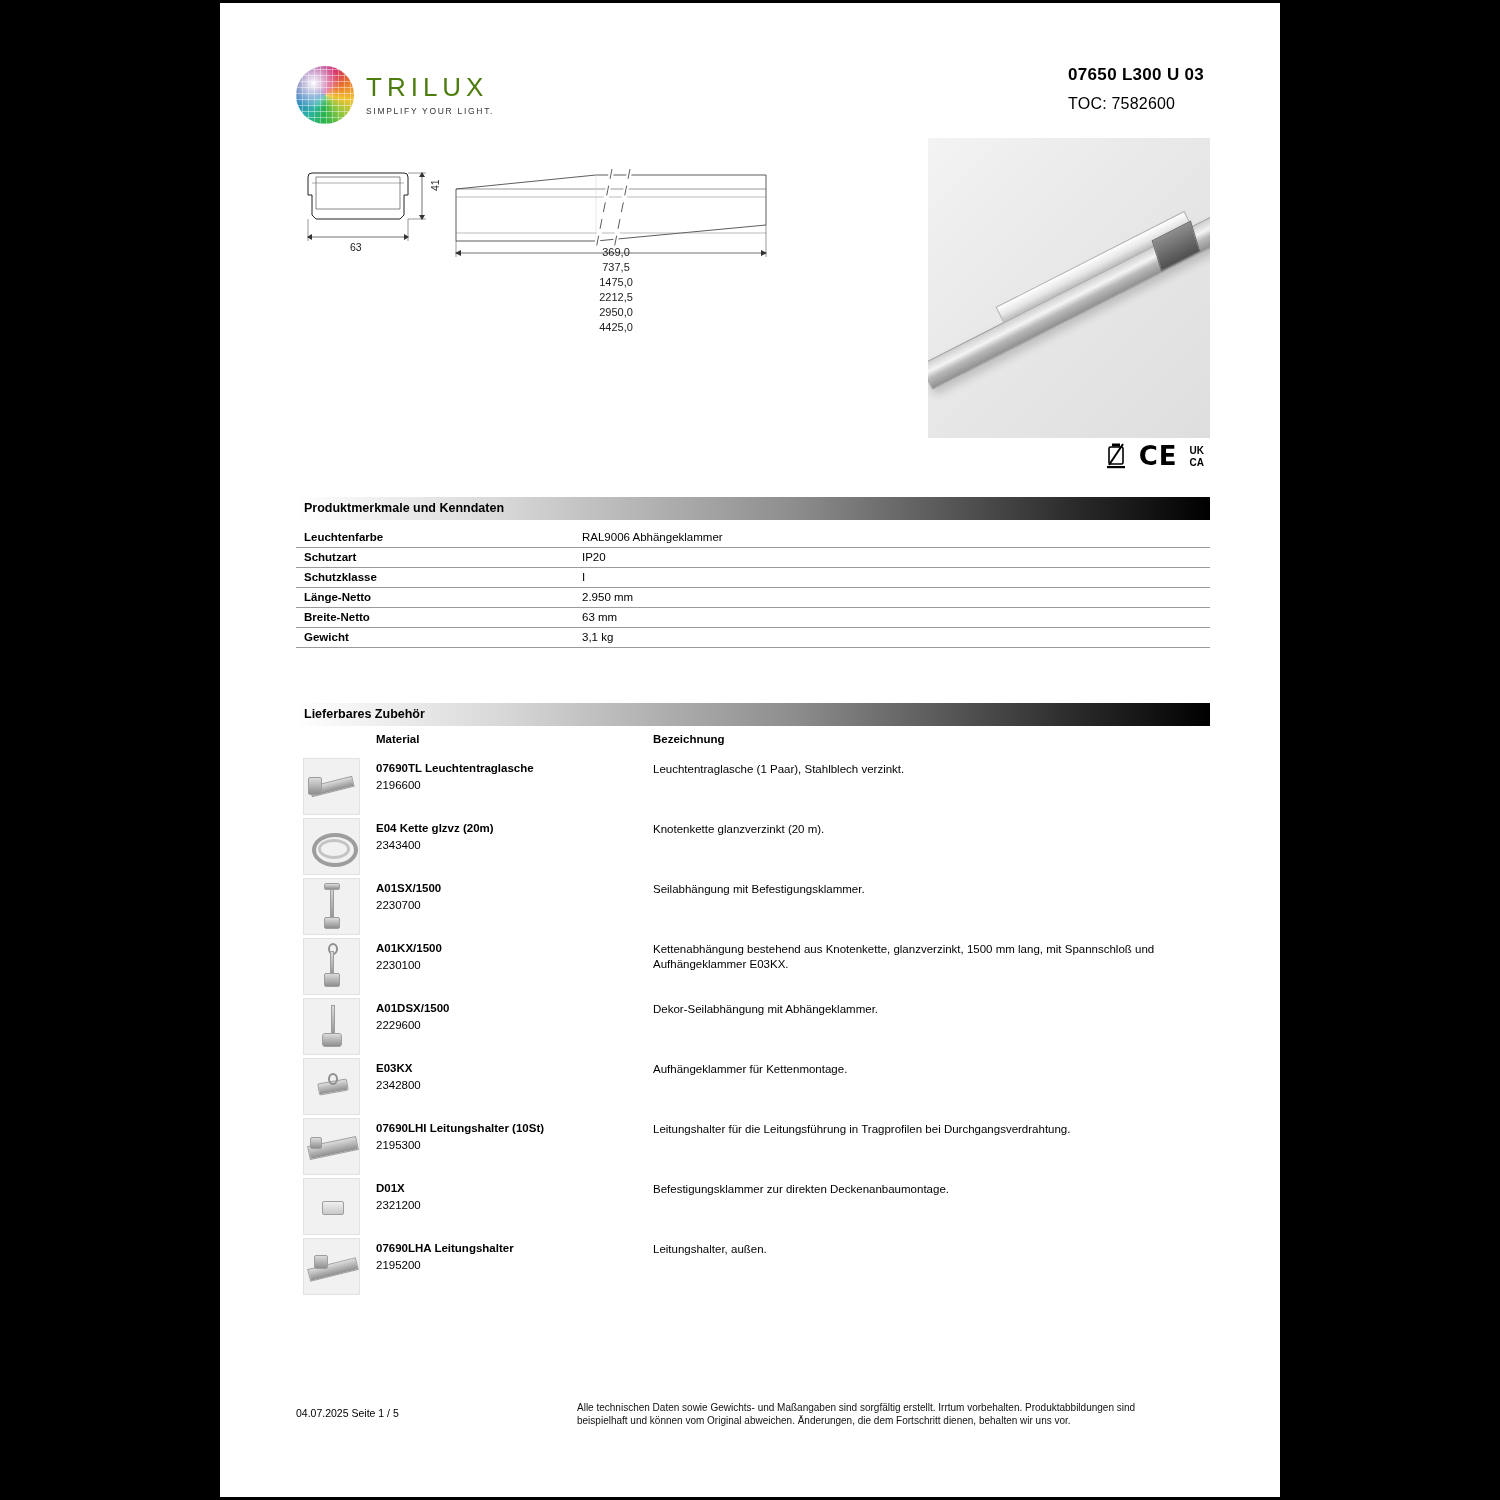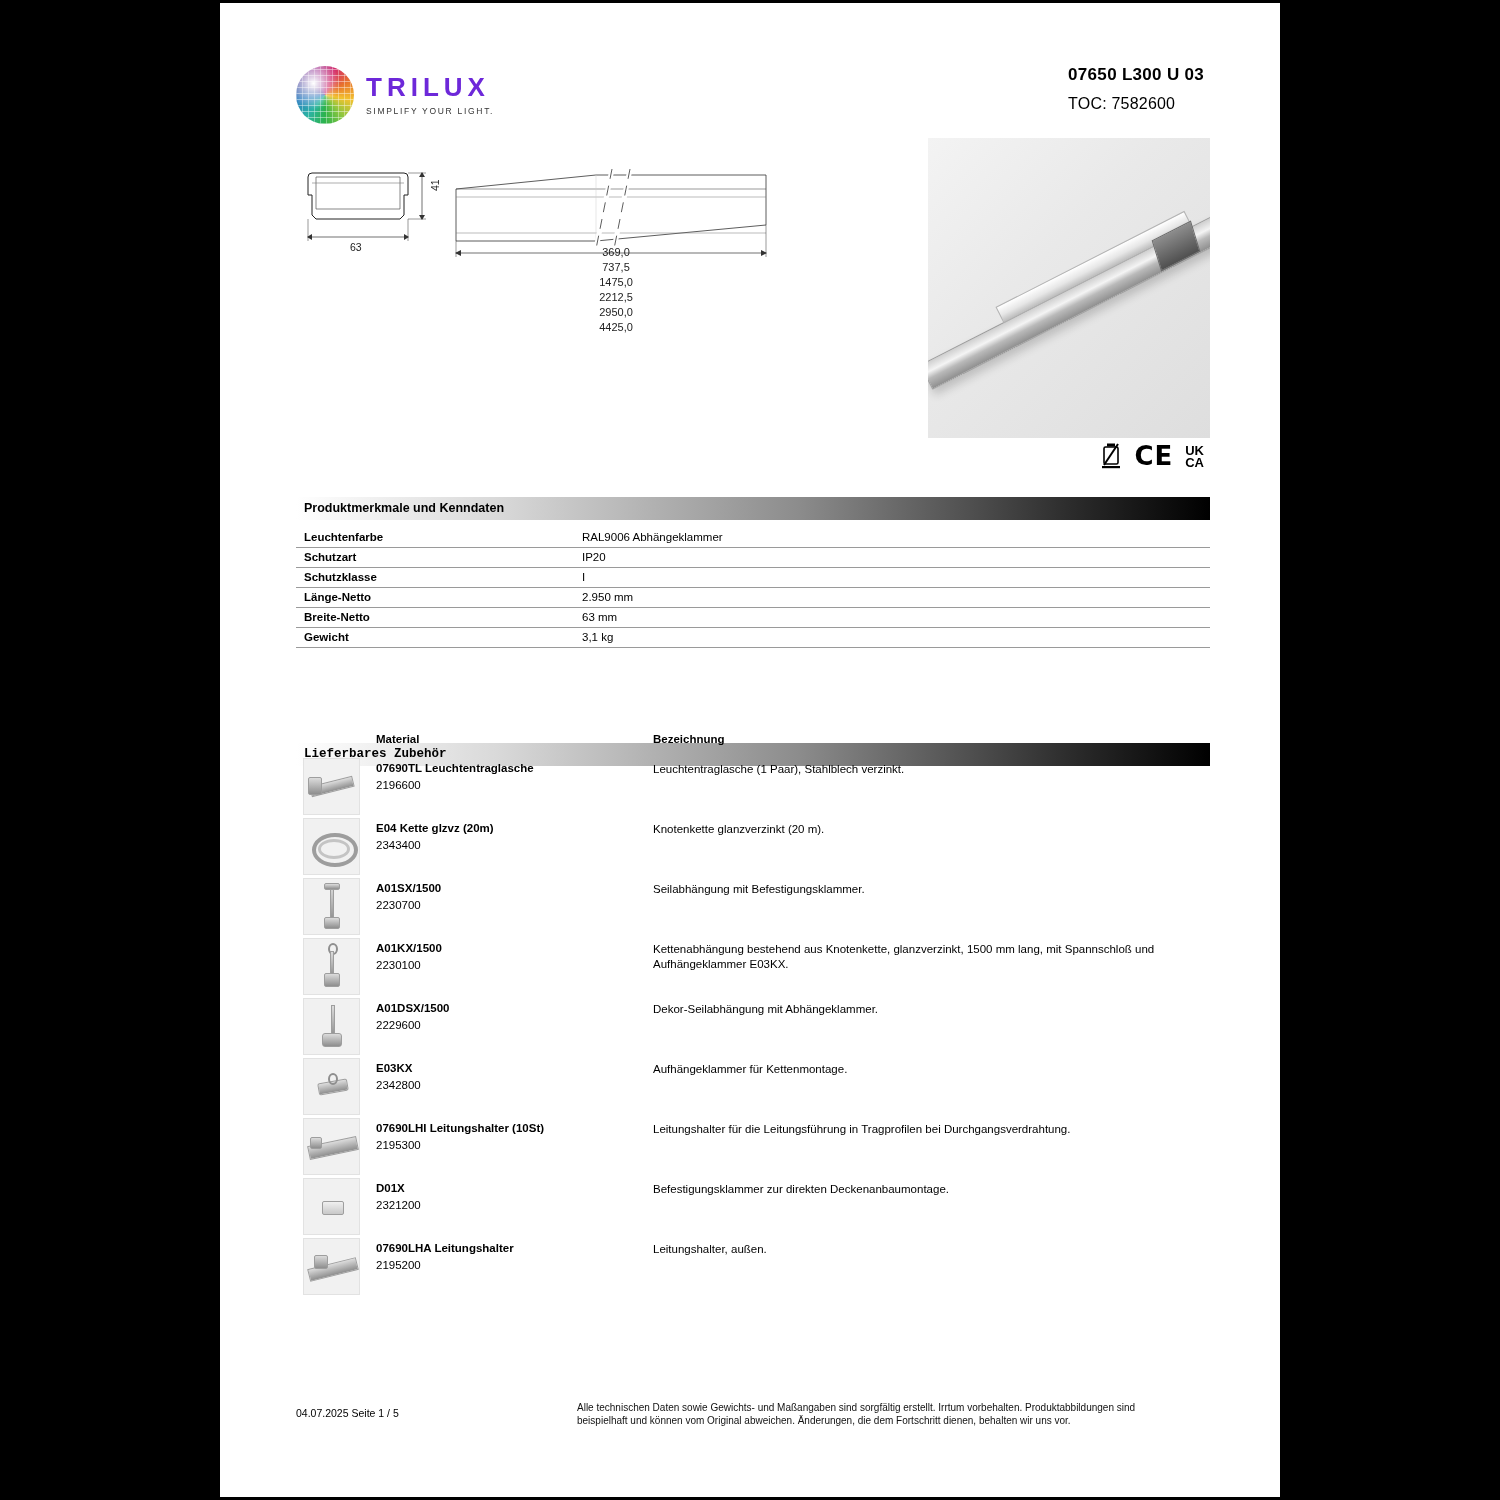--- a/index.html
+++ b/index.html
@@ -57,23 +57,23 @@
       repeating-linear-gradient(90deg, rgba(255,255,255,.45) 0 1px, rgba(255,255,255,0) 1px 6px);
     opacity:.8;
   }
   .logo-text {
     position: absolute;
     left: 70px;
     top: 8px;
   }
   .logo-name {
     font-size: 26px;
-    font-weight: bold;
+    font-weight: normal;
     letter-spacing: 5px;
-    color: #6d28d9;
+    color: #4d7c0f;
     line-height: 1;
   }
   .logo-tag {
     font-size: 8.5px;
     letter-spacing: 1.7px;
     color: #333;
     margin-top: 6px;
   }
 
   .doc-title {
@@ -170,21 +170,21 @@
   }
   .cert-weee svg { display:block; }
   .cert-ce {
     font-size: 26px;
     font-weight: bold;
     letter-spacing: 1px;
     line-height: 1;
     font-family: "DejaVu Sans", sans-serif;
   }
   .cert-ukca {
-    font-size: 13px;
+    font-size: 10px;
     font-weight: bold;
     line-height: 12px;
     text-align: left;
   }
 
   
   .section-bar {
     position: absolute;
     left: 76px;
     width: 914px;
@@ -404,21 +404,21 @@
           <td class="k">Breite-Netto</td>
           <td>63 mm</td>
         </tr>
         <tr>
           <td class="k">Gewicht</td>
           <td>3,1 kg</td>
         </tr>
       </tbody>
     </table>
 
-    <div class="section-bar" style="top:740px;font-family:Liberation Mono, monospace;">
+    <div class="section-bar" style="top:700px;">
       <span>Lieferbares Zubehör</span>
     </div>
 
     <div class="acc-head" style="top:730px;">
       <span class="c1">Material</span>
       <span class="c2">Bezeichnung</span>
     </div>
 
     <div class="acc-list" style="top:755px;">
 

